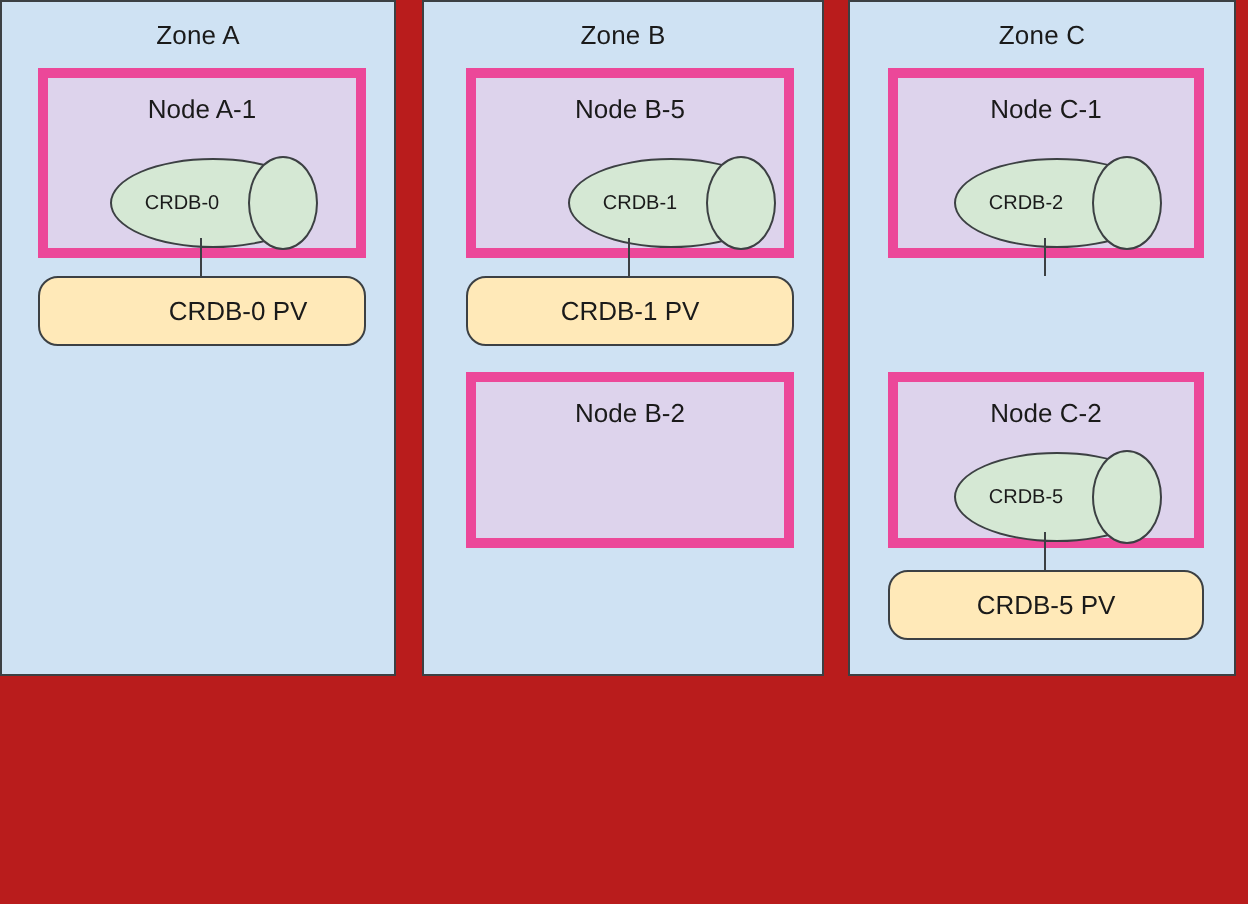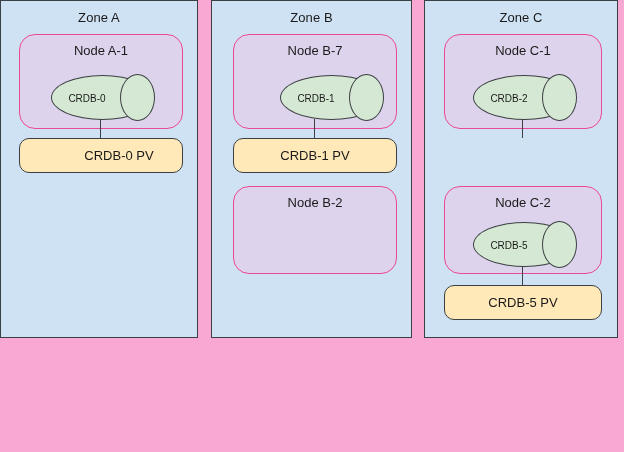--- a/index.html
+++ b/index.html
@@ -12,21 +12,21 @@
     height: 452px;
     overflow: hidden;
     font-family: "Liberation Sans", sans-serif;
     -webkit-font-smoothing: antialiased;
   }
 
   #canvas {
     position: relative;
     width: 624px;
     height: 452px;
-    background: #f9a8d4;
+    background: #b91c1c;
   }
 
   
   .zone {
     position: absolute;
     background: #cfe2f3;
     border: 1px solid #3c4043;
     box-sizing: border-box;
   }
   .zone-title {
@@ -38,22 +38,22 @@
     font-size: 13px;
     color: #1a1a1a;
     letter-spacing: 0.1px;
     line-height: 15px;
   }
 
   
   .node {
     position: absolute;
     background: #ddd3ec;
-    border: 1px solid #ec4899;
-    border-radius: 16px;
+    border: 5px solid #ec4899;
+    border-radius: 0;
     box-sizing: border-box;
   }
   .node-title {
     position: absolute;
     top: 8px;
     left: 0;
     right: 0;
     text-align: center;
     font-size: 13px;
     color: #1a1a1a;
@@ -145,21 +145,21 @@
 
     <div class="pv" style="left:18px; top:137px; width:164px; height:35px;padding-left:36px;">
       <span class="pv-label">CRDB-0 PV</span>
     </div>
   </div>
 
   <div class="zone" style="left:211px; top:0px; width:201px; height:338px;">
     <div class="zone-title">Zone B</div>
 
     <div class="node" style="left:21px; top:33px; width:164px; height:95px;">
-      <div class="node-title">Node B-7</div>
+      <div class="node-title">Node B-5</div>
       <div class="cylinder" style="left:46px; top:40px; width:103px; height:45px;">
         <div class="cyl-body"></div>
         <div class="cyl-cap"></div>
         <div class="cyl-label">CRDB-1</div>
       </div>
     </div>
 
     <div class="connector" style="left:102px; top:118px; height:19px;"></div>
 
     <div class="pv" style="left:21px; top:137px; width:164px; height:35px;">

